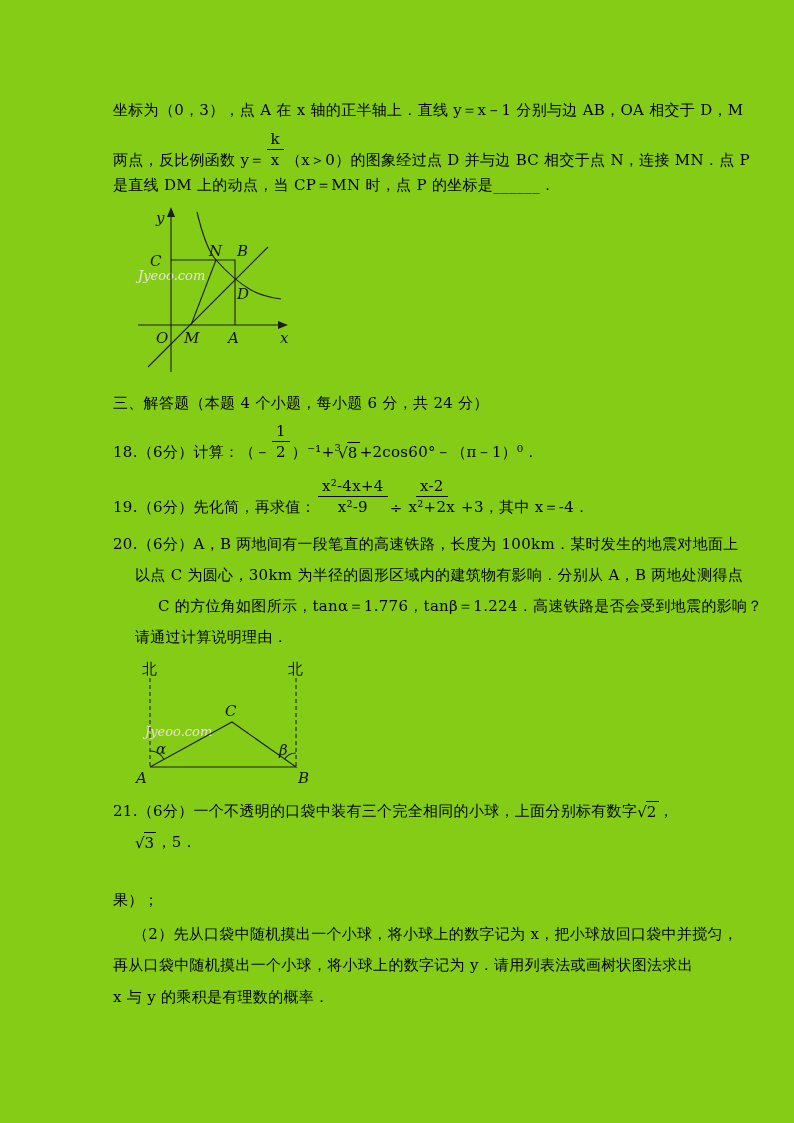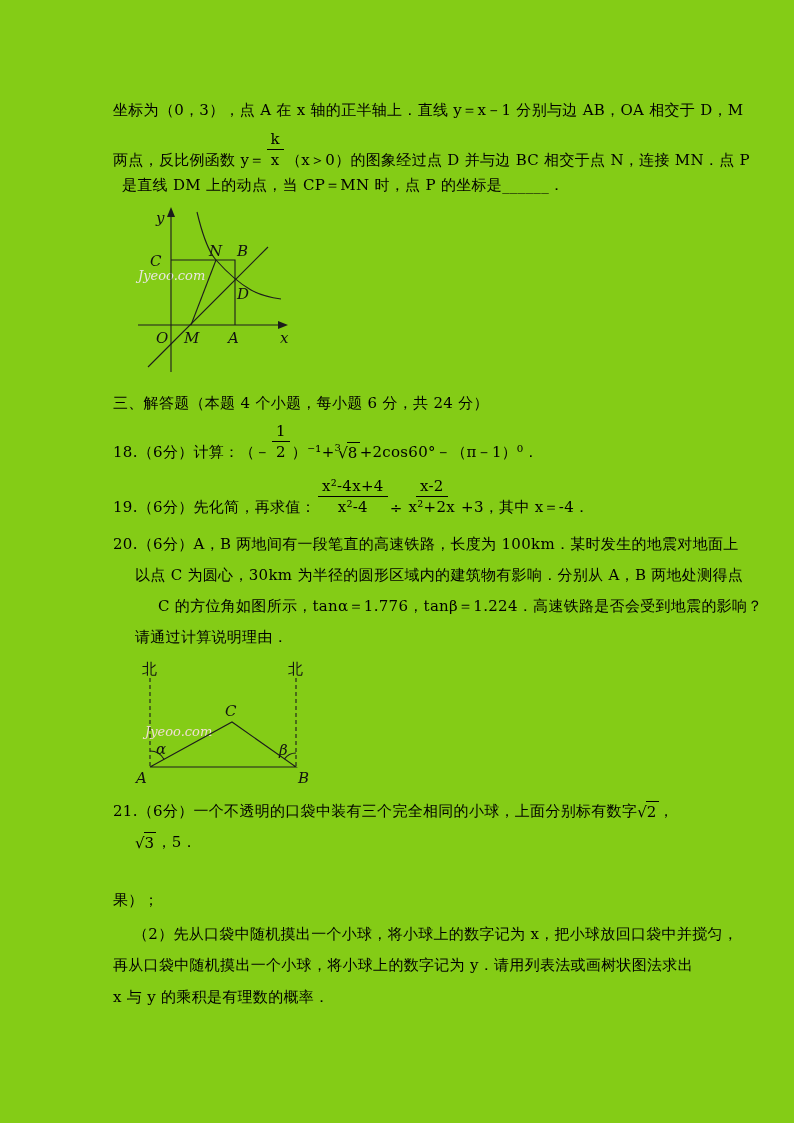--- a/index.html
+++ b/index.html
@@ -52,21 +52,21 @@
 
   <div class="frow" style="left:113px; top:128px; height:42px;">
     <span>两点，反比例函数 y＝</span>
     <span class="frac">
       <span class="fnum">k</span>
       <span class="fden">x</span>
     </span>
     <span>（x＞0）的图象经过点 D 并与边 BC 相交于点 N，连接 MN．点 P</span>
   </div>
 
-  <div class="tline" style="left:122px; top:175px;">是直线 DM 上的动点，当 CP＝MN 时，点 P 的坐标是______．</div>
+  <div class="tline" style="left:113px; top:175px;">是直线 DM 上的动点，当 CP＝MN 时，点 P 的坐标是______．</div>
 
   <svg width="170" height="172" viewBox="0 0 170 172" style="position:absolute; left:130px; top:206px;">
     <text x="8" y="74" font-size="13" fill="#e9e6e1" font-style="italic">Jyeoo.com</text>
     <g stroke="#1c1c1c" stroke-width="1.1" fill="none">
       <line x1="41" y1="8" x2="41" y2="166"></line>
       <line x1="8" y1="119" x2="150" y2="119"></line>
       <polyline points="41,54 105,54 105,119"></polyline>
       <line x1="18" y1="161" x2="138" y2="41"></line>
       <line x1="61" y1="119" x2="86" y2="54"></line>
       <path d="M67,6 C72,27 78,45 86,54 C94,63 107,76 121,84 C131,89.5 141,91.5 151,93"></path>
@@ -98,21 +98,21 @@
     </span>
     <span>）⁻¹+</span>
     <span class="rad"><span class="ridx">3</span><span class="rsign">√</span><span class="rcand">8</span></span>
     <span>+2cos60°－（π－1）⁰．</span>
   </div>
 
   <div class="frow" style="left:113px; top:467px; height:50px;">
     <span>19.（6分）先化简，再求值：</span>
     <span class="frac">
       <span class="fnum">x²-4x+4</span>
-      <span class="fden">x²-4</span>
+      <span class="fden">x²-9</span>
     </span>
     <span>÷</span>
     <span class="frac">
       <span class="fnum">x-2</span>
       <span class="fden">x²+2x</span>
     </span>
     <span>+3，其中 x＝-4．</span>
   </div>
 
   <div class="tline" style="left:113px; top:534px;">20.（6分）A，B 两地间有一段笔直的高速铁路，长度为 100km．某时发生的地震对地面上</div>

